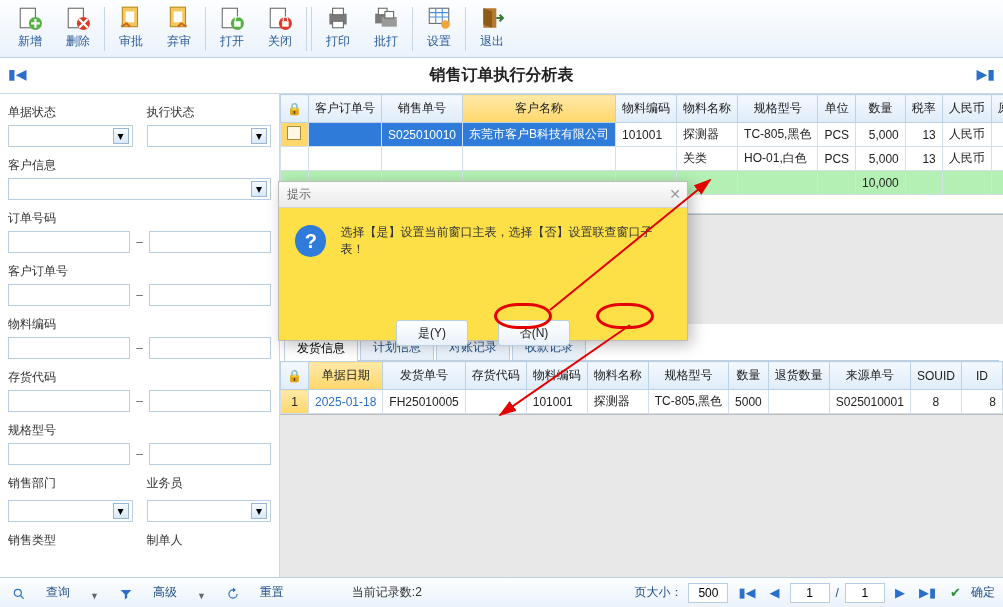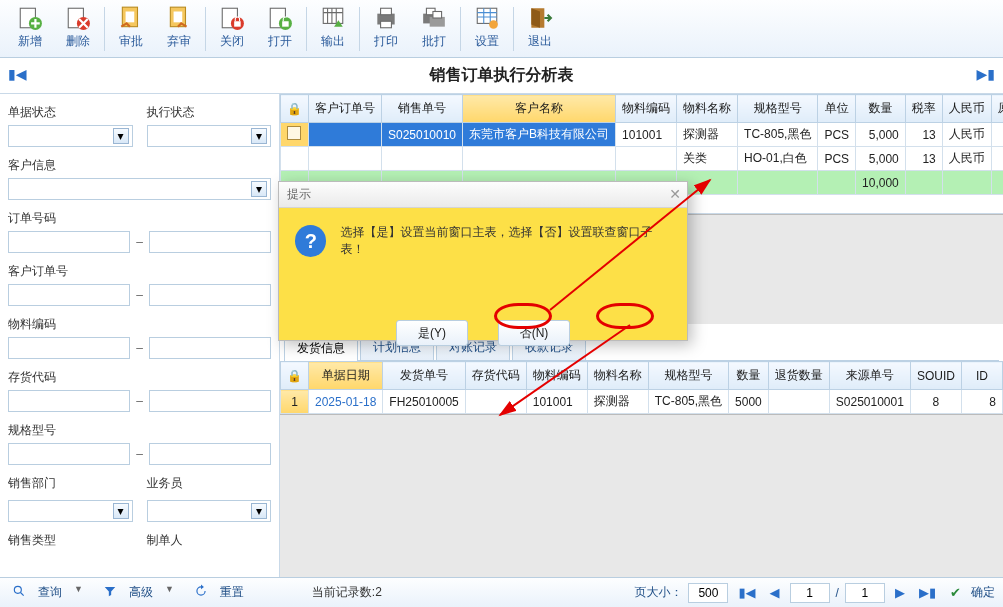--- a/index.html
+++ b/index.html
@@ -49,21 +49,21 @@
 .grid-lower { flex: 1; display: flex; flex-direction: column; padding-top: 10px; }
 .tabs { display: flex; border-bottom: 1px solid #bcd1e4; margin: 0 4px; }
 .tab { padding: 4px 12px; border: 1px solid #bcd1e4; border-bottom: none; background: linear-gradient(#f7fbff,#e7f0fa); margin-right: 2px; cursor: pointer; border-radius: 3px 3px 0 0; color: #1f4e86; }
 .tab.active { background: #fff; color: #000; position: relative; top: 1px; }
 .grid2 th.highlight { background: linear-gradient(#ffe9a8,#ffd76b); }
 .rowhdr { background: linear-gradient(#ffe9a8,#ffd76b) !important; text-align: center; width: 22px; }
 .grid-spacer { flex: 1; background: #e8e8e8; border-top: 1px solid #bbb; }
 
 
 .bottom { height: 30px; border-top: 1px solid #b9cee0; background: linear-gradient(#fdfeff,#eaf2fb); display: flex; align-items: center; padding: 0 8px; gap: 12px; color: #1f4e86; }
-.bottom .btn { display: flex; align-items: flex-start; gap: 12px; cursor: pointer; padding: 2px 4px; }
+.bottom .btn { display: flex; align-items: flex-end; gap: 20px; cursor: pointer; padding: 2px 4px; }
 .bottom .btn svg { width: 14px; height: 14px; }
 .bottom .spacer { flex: 1; }
 .bottom .status { color: #333; }
 .bottom .pager { display: flex; align-items: center; gap: 6px; }
 .bottom .pgin { width: 40px; height: 20px; border: 1px solid #b9cee0; text-align: center; }
 .bottom .pgbtn { color: #2a6fc9; cursor: pointer; padding: 0 4px; font-size: 13px; }
 .bottom .dropbtn { font-size: 9px; color: #666; }
 
 
 .dialog { position: absolute; left: 278px; top: 181px; width: 410px; height: 160px; background: #fde047; border: 1px solid #bbb; box-shadow: 4px 4px 14px rgba(0,0,0,.25); z-index: 20; }
@@ -122,49 +122,39 @@
           <path d="M19 20l-5-3-3 3" stroke="#d06a1f" stroke-width="2" fill="none"></path>
         </svg>
       </span>
       <span class="tb-lbl">弃审</span>
     </div>
   <div class="tb-sep"></div>
   <div class="tb-btn">
       <span class="tb-icon">
         <svg viewBox="0 0 24 24" width="26" height="26">
           <rect x="3" y="3" width="14" height="18" fill="#fff" stroke="#6a6a6a"></rect>
+          <circle cx="17" cy="17" r="6" fill="#57b043"></circle>
+          <rect x="14" y="15" width="6" height="5" fill="#fff"></rect>
+          <path d="M15 15v-2a2 2 0 013-1.7" stroke="#fff" fill="none"></path>
+        </svg>
+      </span>
+      <span class="tb-lbl">打开</span>
+    </div>
+  <div class="tb-btn">
+      <span class="tb-icon">
+        <svg viewBox="0 0 24 24" width="26" height="26">
+          <rect x="3" y="3" width="14" height="18" fill="#fff" stroke="#6a6a6a"></rect>
           <circle cx="17" cy="17" r="6" fill="#da3b2b"></circle>
           <rect x="14" y="15" width="6" height="5" fill="#fff"></rect>
           <path d="M15 15v-2a2 2 0 014 0v2" stroke="#fff" fill="none"></path>
         </svg>
       </span>
       <span class="tb-lbl">关闭</span>
     </div>
-  <div class="tb-btn">
-      <span class="tb-icon">
-        <svg viewBox="0 0 24 24" width="26" height="26">
-          <rect x="3" y="3" width="14" height="18" fill="#fff" stroke="#6a6a6a"></rect>
-          <circle cx="17" cy="17" r="6" fill="#57b043"></circle>
-          <rect x="14" y="15" width="6" height="5" fill="#fff"></rect>
-          <path d="M15 15v-2a2 2 0 013-1.7" stroke="#fff" fill="none"></path>
-        </svg>
-      </span>
-      <span class="tb-lbl">打开</span>
-    </div>
-  <div class="tb-sep"></div>
-  <div class="tb-btn">
-      <span class="tb-icon">
-        <svg viewBox="0 0 24 24" width="26" height="26">
-          <rect x="3" y="3" width="18" height="14" fill="#fff" stroke="#6a6a6a"></rect>
-          <path d="M3 7h18M7 3v14M11 3v14M15 3v14" stroke="#6a6a6a"></path>
-          <path d="M17 14l4 6H13z" fill="#57b043"></path>
-        </svg>
-      </span>
-      <span class="tb-lbl">输出</span>
-    </div>
+  <div class="tb-sep"></div>
   <div class="tb-sep"></div>
   <div class="tb-btn">
       <span class="tb-icon">
         <svg viewBox="0 0 24 24" width="26" height="26">
           <rect x="4" y="8" width="16" height="10" fill="#7a7a7a"></rect>
           <rect x="7" y="3" width="10" height="6" fill="#fff" stroke="#6a6a6a"></rect>
           <rect x="7" y="15" width="10" height="6" fill="#fff" stroke="#6a6a6a"></rect>
         </svg>
       </span>
       <span class="tb-lbl">打印</span>

